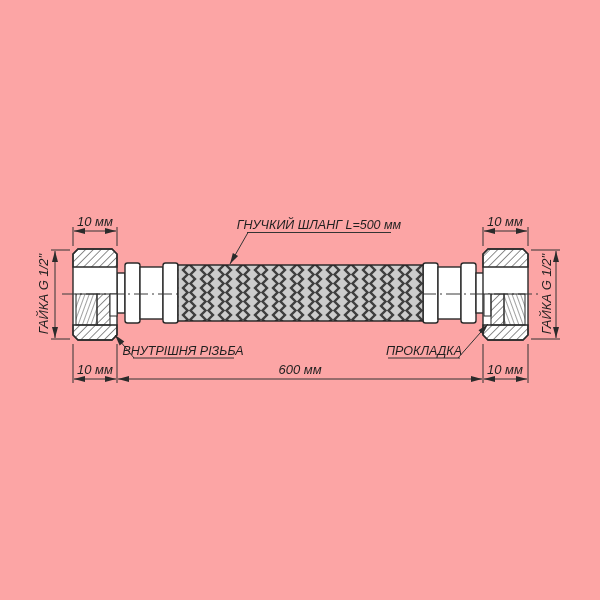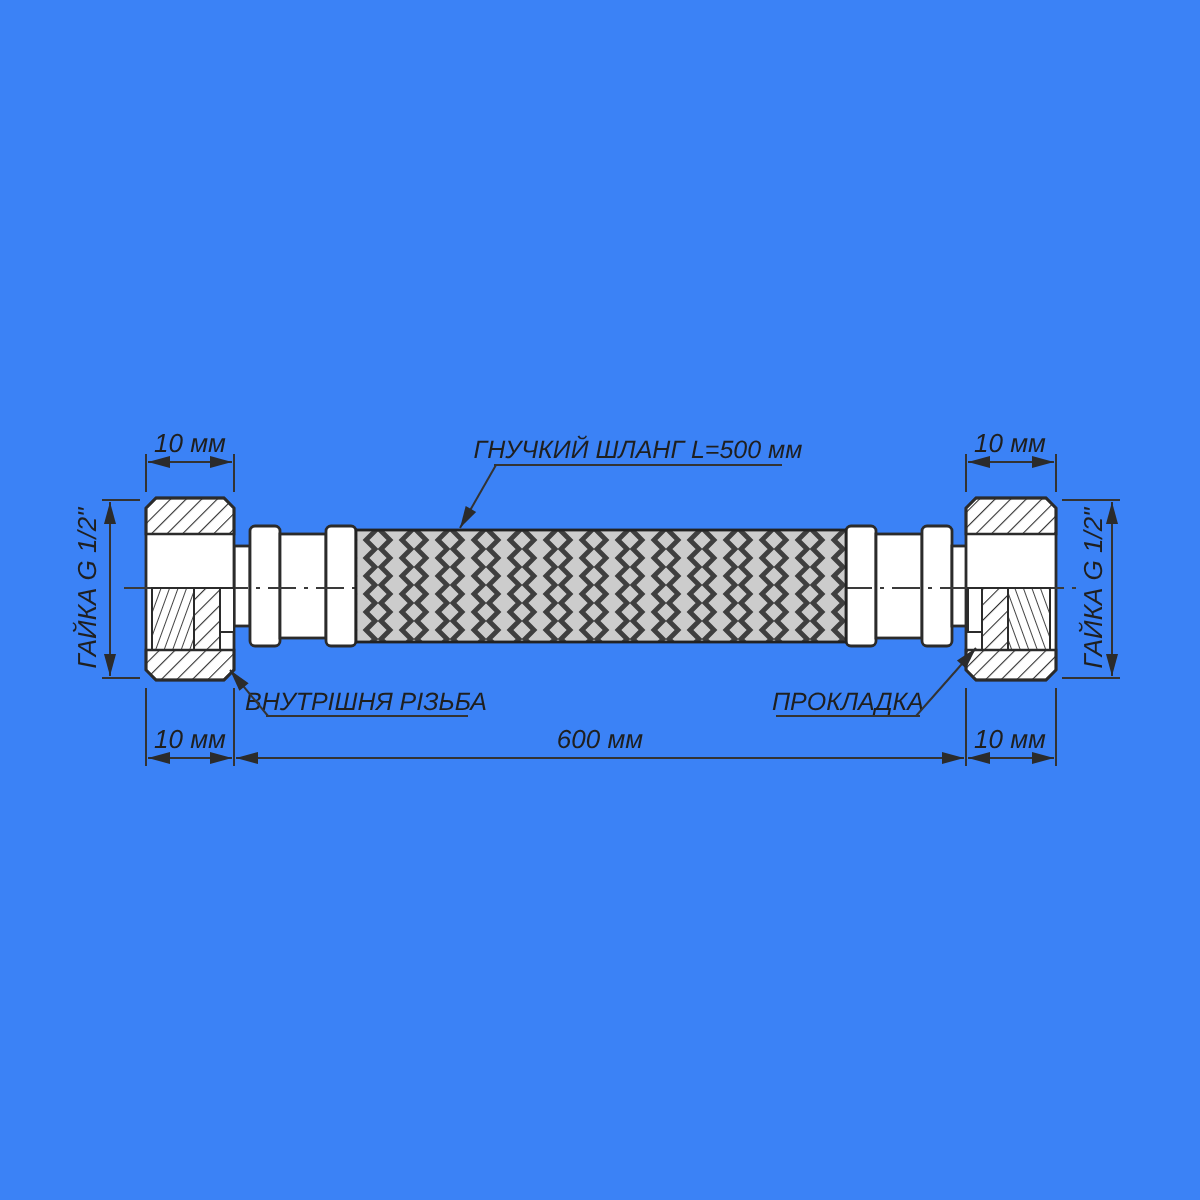--- a/index.html
+++ b/index.html
@@ -5,21 +5,21 @@
   html, body {
     margin: 0;
     padding: 0;
     background: #ffffff;
     font-family: "Liberation Sans", sans-serif;
   }
   .stage {
     position: relative;
     width: 600px;
     height: 600px;
-    background: #3b82f6;
+    background: #fca5a5;
     overflow: hidden;
   }
   svg { display: block; }
   .dim-text {
     font-family: "Liberation Sans", sans-serif;
     font-style: italic;
     font-size: 13px;
     fill: #1f1f1f;
   }
   .callout-text {

